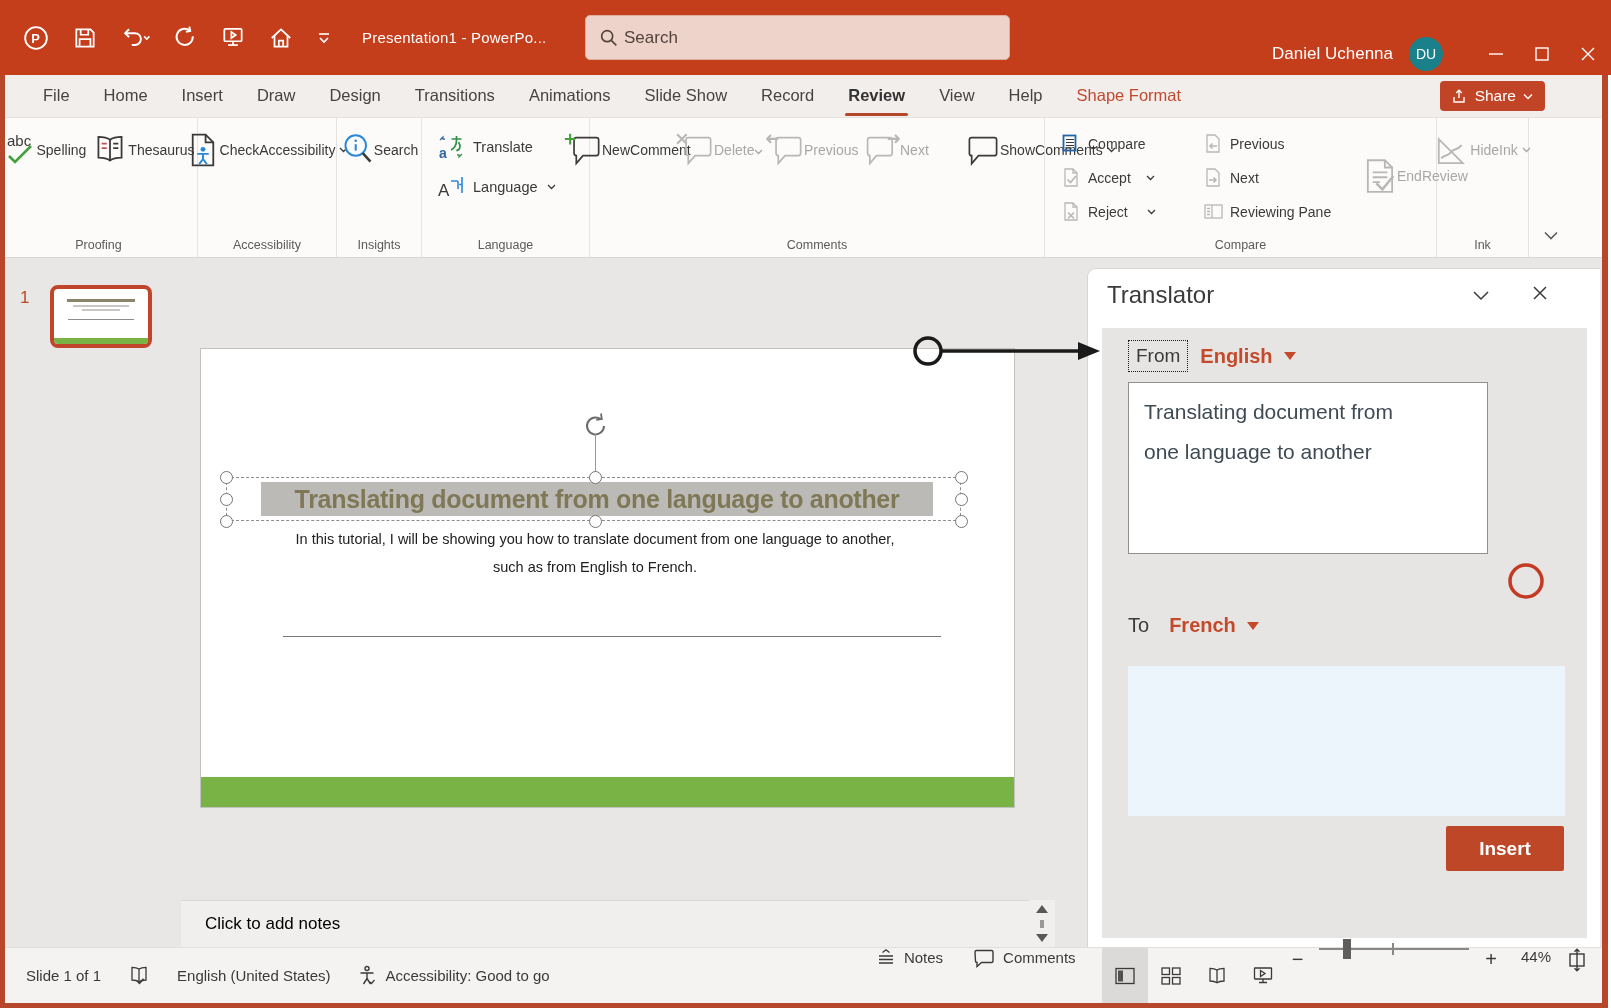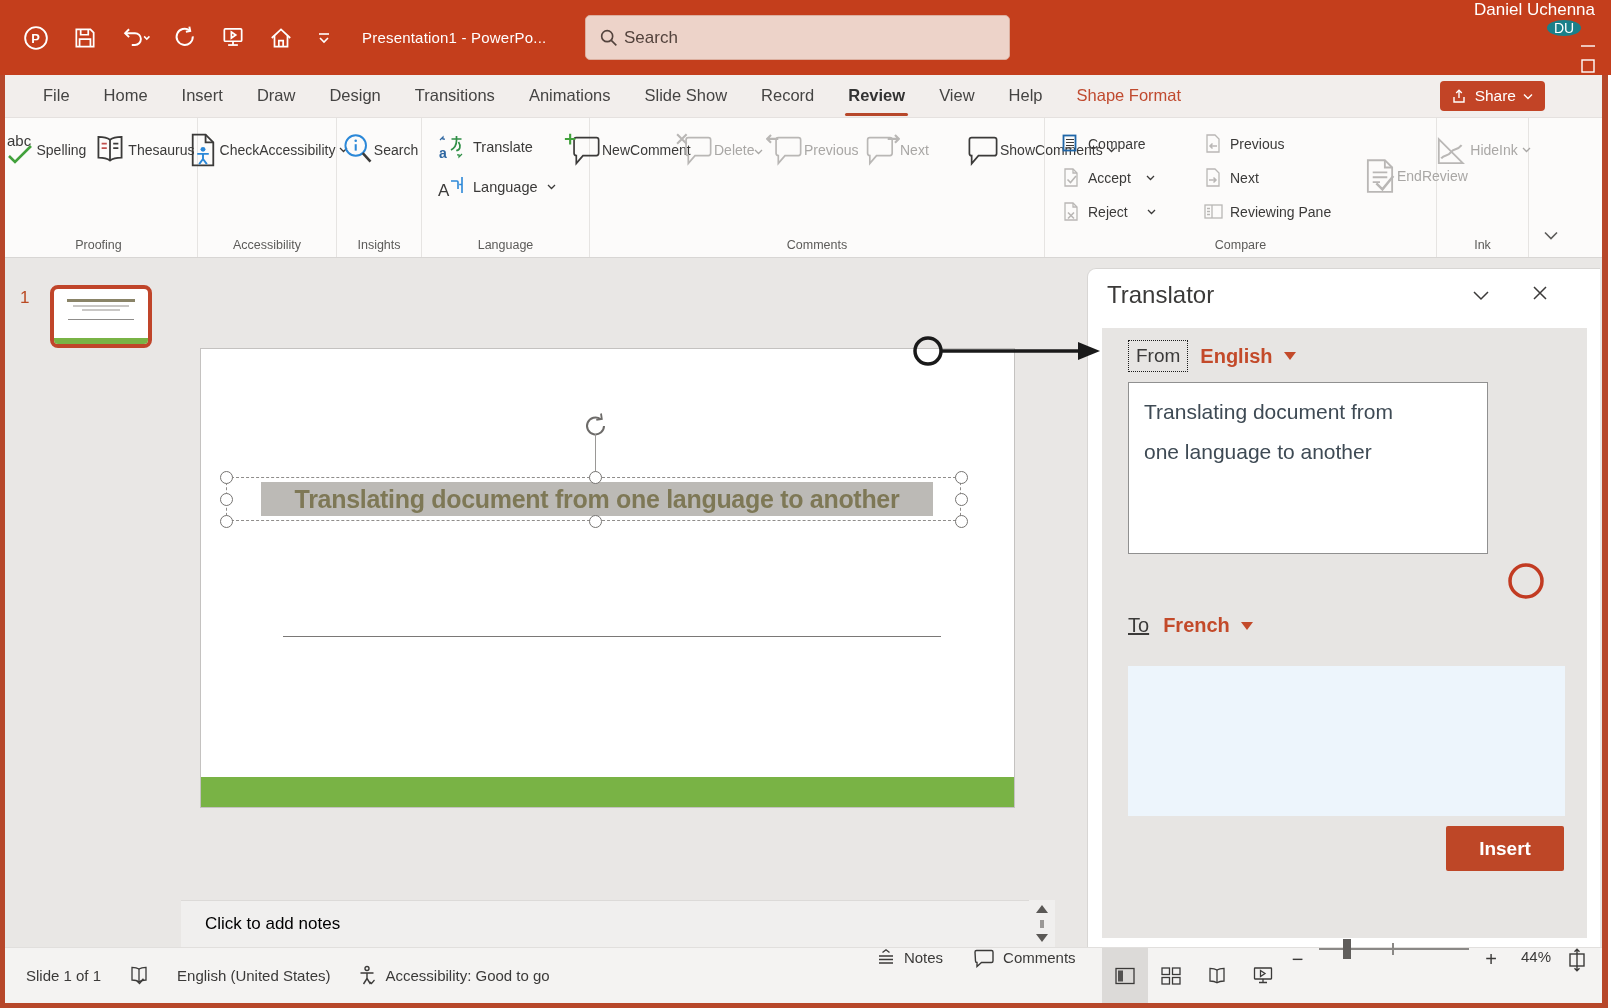--- a/index.html
+++ b/index.html
@@ -5,21 +5,21 @@
   * { box-sizing: border-box; margin:0; padding:0; }
   body { margin:0; background:#fff; font-family:"Liberation Sans", sans-serif; }
   .app { position:relative; width:1611px; height:1008px; background:#E9E7E5; overflow:hidden; }
 
   
   .titlebar { position:absolute; left:0; top:0; width:100%; height:75px; background:#C43E1C; color:#fff; display:flex; align-items:center; }
   .qat { display:flex; align-items:center; gap:22px; padding-left:22px; }
   .qat .tb-btn { display:flex; align-items:center; cursor:default; }
   .doc-title { font-size:15px; margin-left:30px; letter-spacing:.2px; white-space:nowrap; }
   .search-pill { position:absolute; left:585px; top:15px; width:425px; height:45px; background:#EDD3C9; border:1px solid #DCAF9F; border-radius:5px; display:flex; align-items:center; gap:14px; padding-left:38px; color:#53433D; font-size:17px; }
-  .tb-right { position:absolute; right:0; top:0; height:75px; display:flex; align-items:flex-end;flex-direction:column; }
+  .tb-right { position:absolute; right:0; top:16px; height:75px; display:flex; align-items:center; }
   .user-name { font-size:17px; margin-right:16px; }
   .avatar { width:34px; height:34px; border-radius:50%; background:#1A808A; color:#fff; font-size:14px; display:flex; align-items:center; justify-content:center; margin-right:30px; }
   .winbtn { width:46px; height:75px; display:flex; align-items:center; justify-content:center; }
 
   
   .tabsrow { position:absolute; left:0; top:75px; width:100%; height:43px; background:#F2EEEC; display:flex; align-items:center; padding-left:26px; border-bottom:1px solid #E5E1DF; }
   .tab { position:relative; height:43px; line-height:41px; padding:0 17px; font-size:16.5px; color:#454443; white-space:nowrap; }
   .tab.active { font-weight:bold; color:#333; }
   .tab.active::after { content:""; position:absolute; left:14px; right:14px; bottom:2px; height:3px; background:#B7472A; border-radius:2px; }
   .tab.contextual { color:#C04A2F; }
@@ -73,21 +73,21 @@
   .pane-title { position:absolute; left:19px; top:12px; font-size:24px; font-weight:300; color:#3B3A39; }
   .pane-chev { position:absolute; right:110px; top:18px; color:#3B3A39; }
   .pane-close { position:absolute; right:52px; top:16px; color:#3B3A39; }
   .pane-card { position:absolute; left:14px; top:59px; width:485px; height:610px; background:#E7E5E3; }
   .from-row { position:absolute; left:26px; top:12px; display:flex; align-items:center; }
   .from-label { font-size:19px; color:#3B3A39; border:1px dotted #1a1a1a; padding:4px 7px; }
   .lang-name { font-size:20px; font-weight:bold; color:#C34A2A; margin-left:12px; }
   .dd-tri { width:0; height:0; border-left:6px solid transparent; border-right:6px solid transparent; border-top:8px solid #C34A2A; margin-left:11px; }
   .from-box { position:absolute; left:26px; top:54px; width:360px; height:172px; background:#fff; border:1.5px solid #909090; padding:9px 15px; font-size:21px; line-height:40px; color:#3E4A54; white-space:pre-line; }
   .to-row { position:absolute; left:26px; top:286px; display:flex; align-items:center; }
-  .to-label { font-size:20px; color:#3B3A39; margin-right:14px;text-decoration:underline; }
+  .to-label { font-size:20px; color:#3B3A39; margin-right:20px; }
   .to-box { position:absolute; left:26px; top:338px; width:437px; height:150px; background:#EDF5FC; }
   .insert-btn { position:absolute; left:344px; top:498px; width:118px; height:45px; background:#BE4727; color:#fff; font-size:19px; font-weight:bold; display:flex; align-items:center; justify-content:center; border-radius:2px; }
 
   
   .statusbar { position:absolute; left:0; top:947px; width:100%; height:56px; background:#F4F3F2; border-top:1px solid #E1DFDD; display:flex; align-items:center; font-size:15px; color:#3B3A39; }
   .sb-item { display:flex; align-items:center; gap:8px; white-space:nowrap; }
   .sb-left { display:flex; align-items:center; padding-left:26px; gap:27px; }
   .sb-right { margin-left:auto; display:flex; align-items:flex-start; padding-right:22px; }
   .viewbtn { width:46px; height:56px; display:flex; align-items:center; justify-content:center; }
   .viewbtn.active { background:#DCDAD8; }
@@ -493,20 +493,22 @@
 
       <span class="handle" style="left:19px;  top:122px;"></span>
       <span class="handle" style="left:388px; top:122px;"></span>
       <span class="handle" style="left:754px; top:122px;"></span>
       <span class="handle" style="left:19px;  top:144px;"></span>
       <span class="handle" style="left:754px; top:144px;"></span>
       <span class="handle" style="left:19px;  top:166px;"></span>
       <span class="handle" style="left:388px; top:166px;"></span>
       <span class="handle" style="left:754px; top:166px;"></span>
 
+      <div class="body-text" style="top:182px;">In this tutorial, I will be showing you how to translate document from one language to another,</div>
+      <div class="body-text" style="top:210px;">such as from English to French.</div>
       <div class="slide-rule"></div>
       <div class="green-bar"></div>
     </div>
 
     <div class="notes">
       <span>Click to add notes</span>
     </div>
     <div class="scrollcol">
       <span class="tri-up"></span>
       <span class="scroll-thumb"></span>

